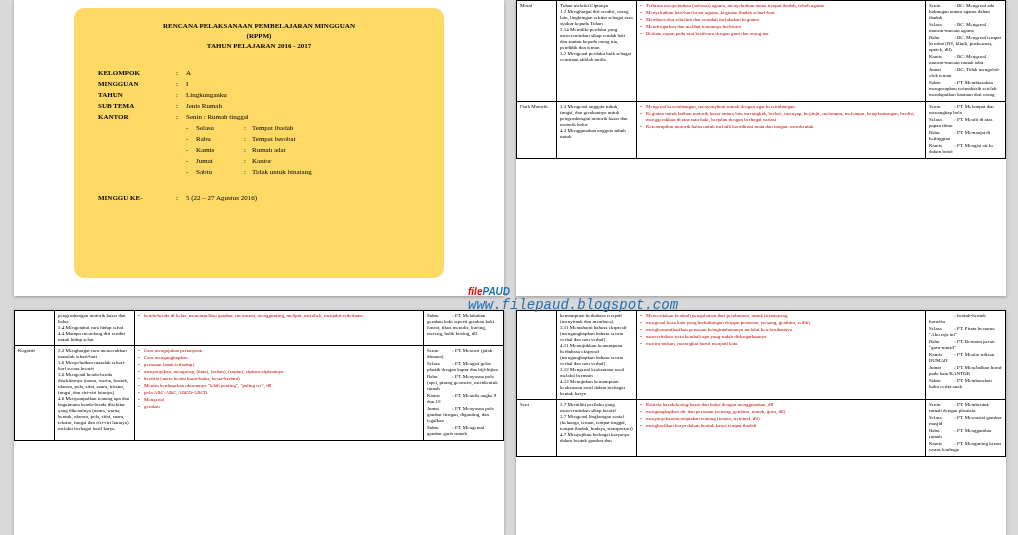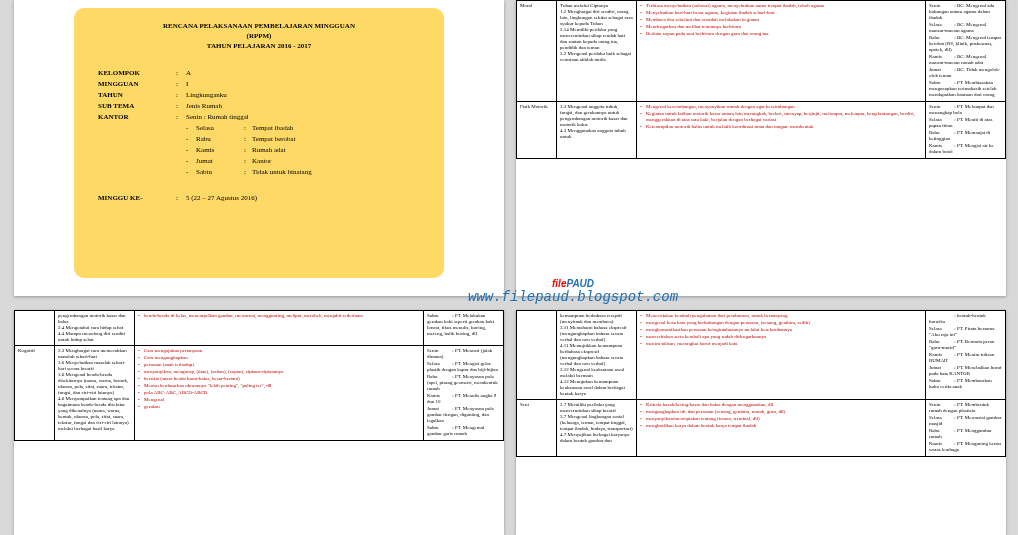--- a/index.html
+++ b/index.html
@@ -24,21 +24,21 @@
 table{border-collapse:collapse;width:100%;table-layout:fixed;font-size:5px;line-height:1.2}
 td{border:1px solid #000;vertical-align:top;padding:2px 3px;word-wrap:break-word}
 .col-a{width:40px}
 .col-b{width:80px}
 .col-c{width:auto}
 .col-d{width:80px}
 .red{color:#c00000}
 .bullets{list-style:none;padding:0}
 .bullets li{position:relative;padding-left:6px;margin-bottom:1px}
 .bullets li:before{content:"•";position:absolute;left:0;color:#c00000}
-.watermark{position:absolute;left:468px;top:278px;text-align:center;font-size:10px;font-style:italic;z-index:10}
+.watermark{position:absolute;left:468px;top:286px;text-align:left;font-size:10px;font-style:italic;z-index:10}
 .wm1{color:#1f6fb3;font-weight:bold;font-family:Arial,sans-serif}
 .wm1 span{color:#ff0000}
 .wm2{color:#1f6fb3;font-family:Liberation Mono, monospace;font-size:14px}
 .sched{list-style:none;padding:0}
 .sched li{margin-bottom:1px}
 .sched .sd{display:inline-block;width:24px}
 </style>
 </head>
 <body>
 

